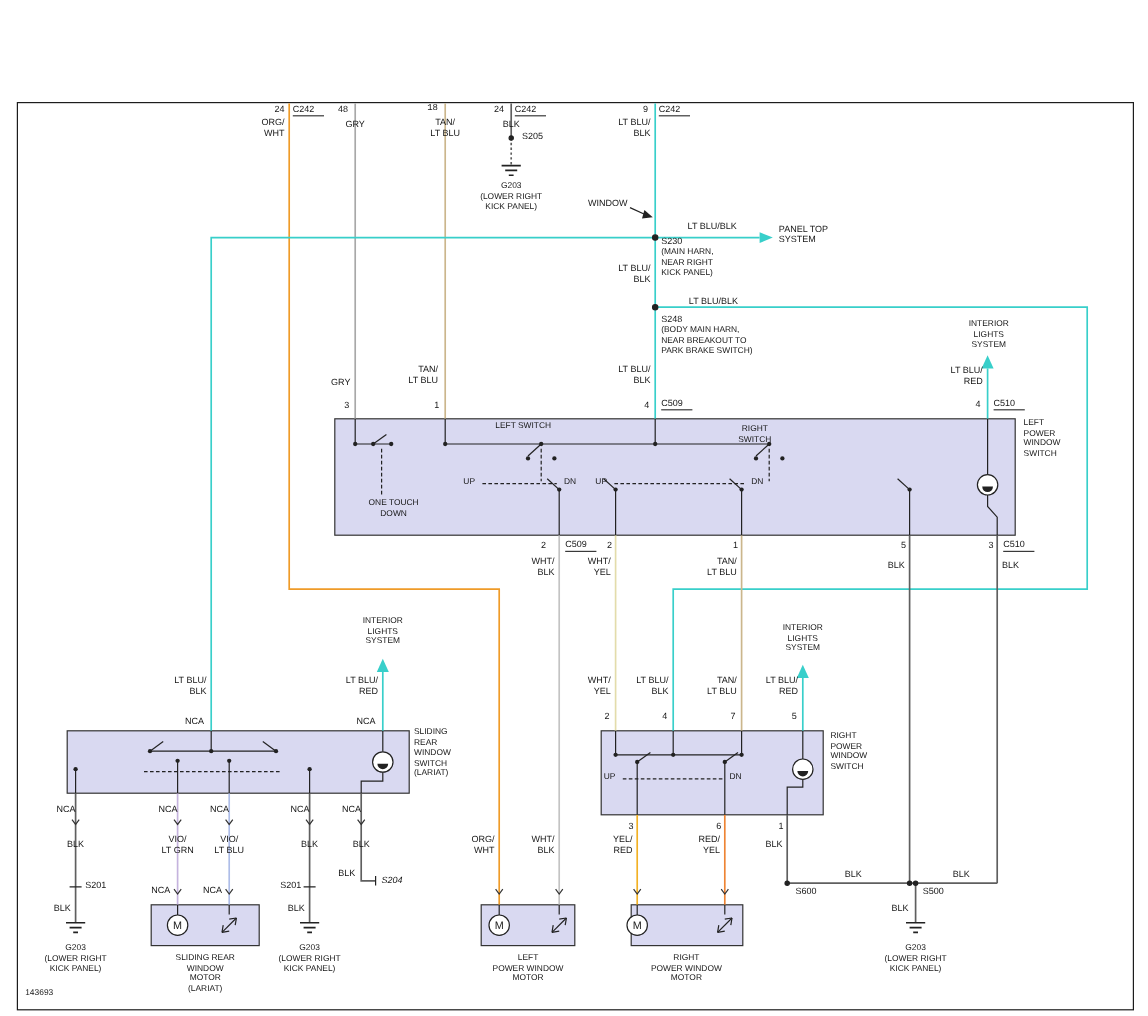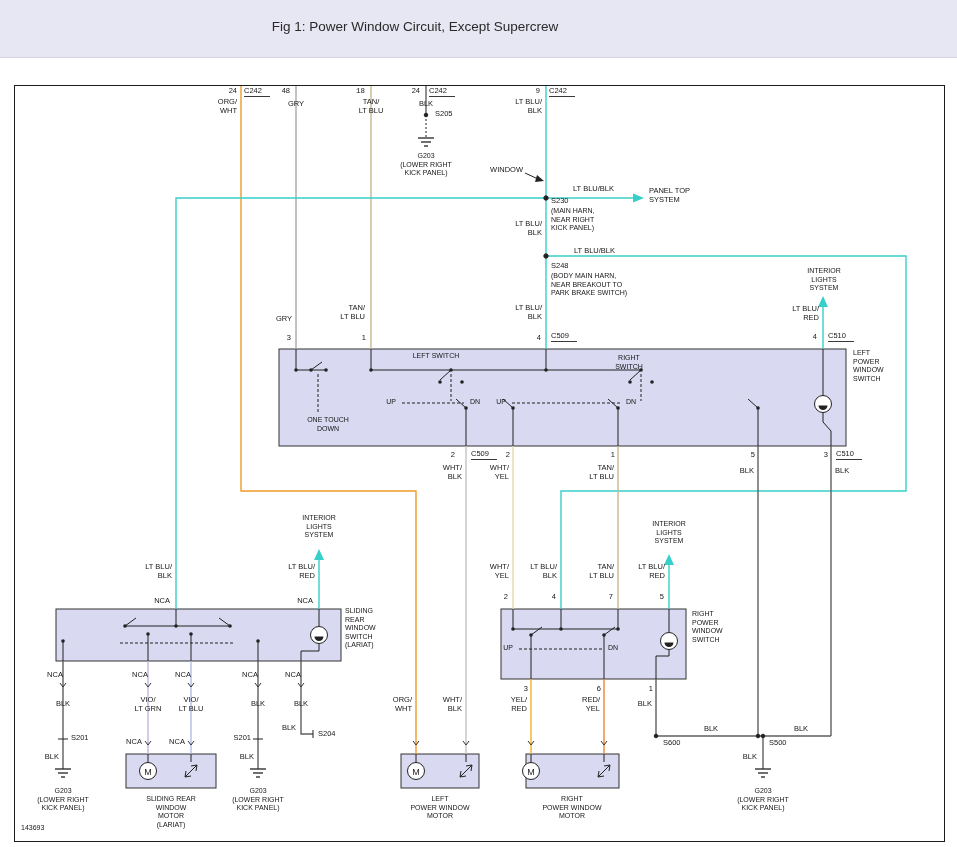--- a/index.html
+++ b/index.html
@@ -14,23 +14,20 @@
   .diagram svg{position:absolute;left:0;top:0;}
   svg text{font-family:"Liberation Sans",sans-serif;}
   .labels{position:absolute;left:0;top:0;width:100%;height:100%;}
   .lbl{position:absolute;font-size:7.5px;line-height:8.8px;color:#161616;white-space:pre-line;}
   .conn{border-bottom:1px solid #3a3a3a;}
 </style>
 </head>
 <body>
 
 <div class="stage">
-  <div class="header">
-    <div class="title">Fig 1: Power Window Circuit, Except Supercrew</div>
-  </div>
 
   <div class="diagram">
     <svg width="929" height="755" viewBox="0 0 929 755">
 
       <g stroke="#333" stroke-width="1">
         <rect x="264" y="263" width="567" height="97" fill="#d9d9f1"></rect>
         <rect x="41" y="523" width="285" height="52" fill="#d9d9f1"></rect>
         <rect x="486" y="523" width="185" height="70" fill="#d9d9f1"></rect>
         <rect x="111" y="668" width="90" height="34" fill="#d9d9f1"></rect>
         <rect x="386" y="668" width="78" height="34" fill="#d9d9f1"></rect>
@@ -397,21 +394,21 @@
 LT GRN</div>
         <div class="lbl" style="left: 152px; top: 610px; width: 48px; text-align: center;">VIO/
 LT BLU</div>
         <div class="lbl" style="left: 228px; top: 614px; width: 30px; text-align: center;">BLK</div>
         <div class="lbl" style="left: 271px; top: 614px; width: 30px; text-align: center;">BLK</div>
         <div class="lbl" style="left: 56px; top: 648px; width: 30px; text-align: left;">S201</div>
         <div class="lbl" style="left: 104px; top: 652px; width: 30px; text-align: center;">NCA</div>
         <div class="lbl" style="left: 147px; top: 652px; width: 30px; text-align: center;">NCA</div>
         <div class="lbl" style="left: 198px; top: 648px; width: 38px; text-align: right;">S201</div>
         <div class="lbl" style="left: 254px; top: 638px; width: 40px; text-align: center;">BLK</div>
-        <div class="lbl" style="left: 303px; top: 644px; width: 30px; text-align: left;">S204</div>
+        <div class="lbl" style="left: 303px; top: 644px; width: 30px; text-align: left; font-style: italic;">S204</div>
         <div class="lbl" style="left: 4px; top: 667px; width: 40px; text-align: right;">BLK</div>
         <div class="lbl" style="left: 199px; top: 667px; width: 40px; text-align: right;">BLK</div>
         <div class="lbl" style="left: 3px; top: 701px; width: 90px; text-align: center; font-size: 7px; line-height: 8.5px;">G203
 (LOWER RIGHT
 KICK PANEL)</div>
         <div class="lbl" style="left: 198px; top: 701px; width: 90px; text-align: center; font-size: 7px; line-height: 8.5px;">G203
 (LOWER RIGHT
 KICK PANEL)</div>
         <div class="lbl" style="left: 106px; top: 709px; width: 100px; text-align: center; font-size: 7px; line-height: 8.5px;">SLIDING REAR
 WINDOW

